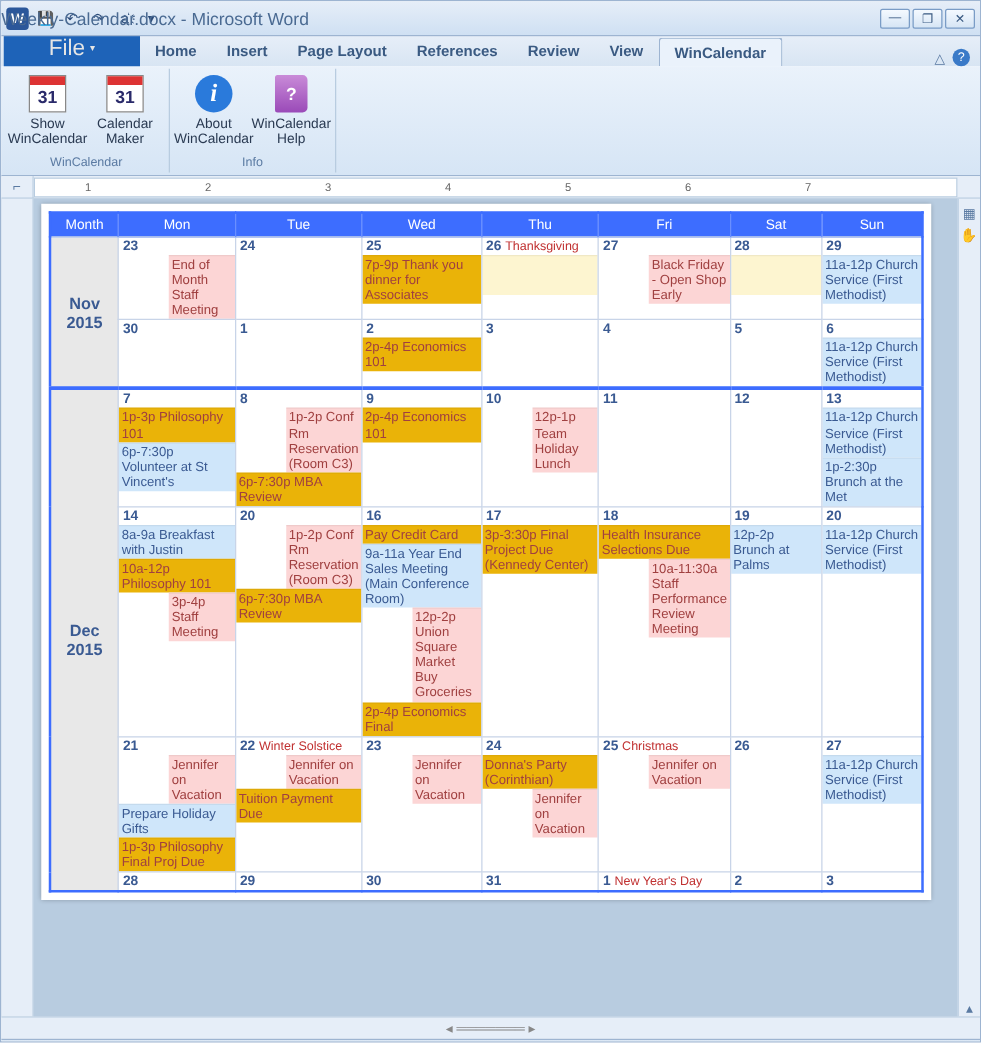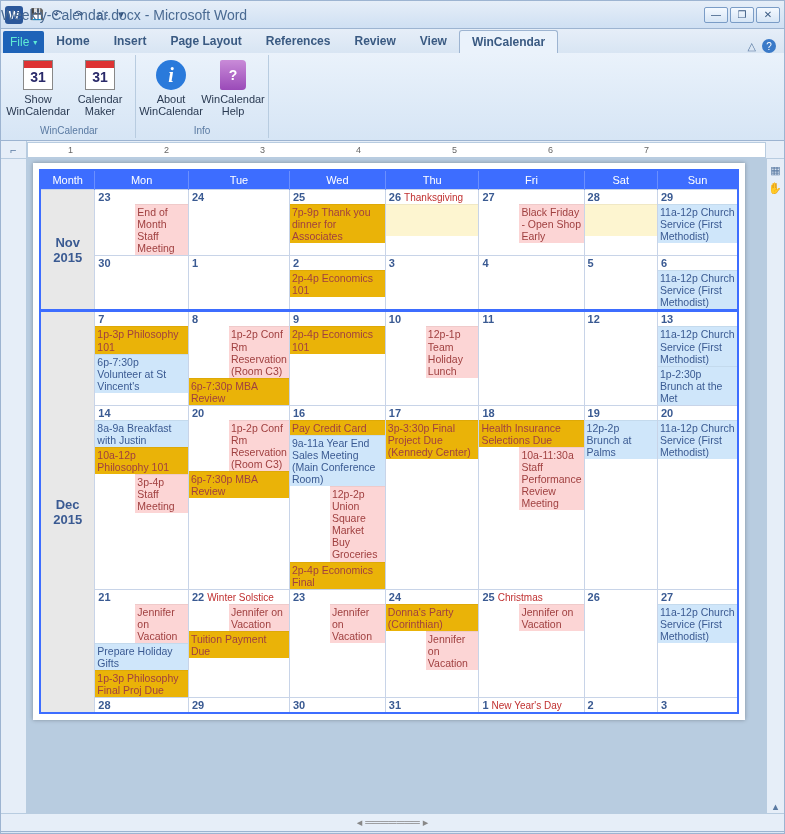--- a/index.html
+++ b/index.html
@@ -60,23 +60,23 @@
 
 .tabbar {
   height: 24px;
   background: linear-gradient(#e6eef8, #d8e5f3);
   display: flex;
   align-items: flex-end;
   padding: 0 2px;
 }
 .file-tab {
   background: #1e63b8;
-  color: #5eead4;
-  padding: 4px 7px;
-  font-size: 12px;
+  color: #e5e5e5;
+  padding: 4px 36px;
+  font-size: 18px;
   border-radius: 2px 2px 0 0;
   display: flex; align-items: center; gap: 4px;
 }
 .file-tab::after { content: "▾"; font-size: 8px; }
 .rtab {
   padding: 4px 12px;
   color: #3a5a82;
   font-size: 12px;
   font-weight: bold;
 }

